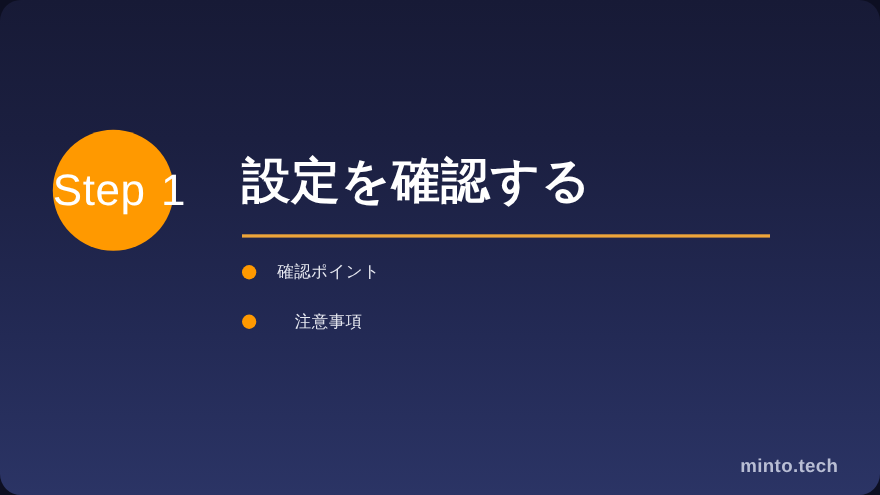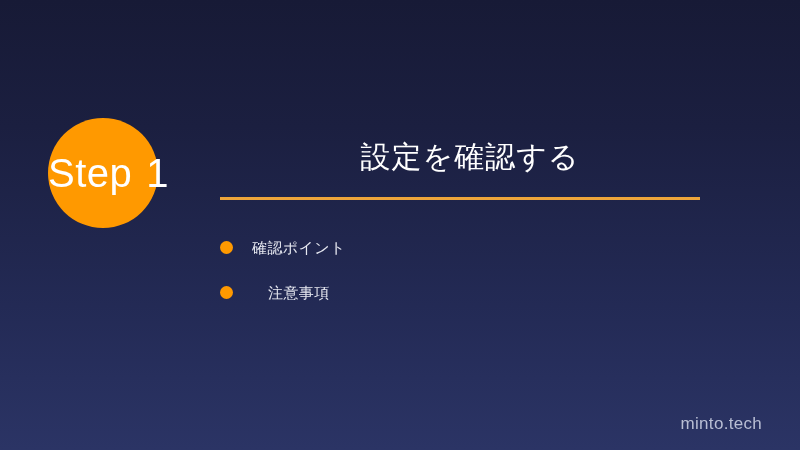--- a/index.html
+++ b/index.html
@@ -8,20 +8,21 @@
     padding: 0;
     background: #0d0f22;
   }
   .slide {
     position: relative;
     width: 800px;
     height: 450px;
     overflow: hidden;
     background: linear-gradient(180deg, #171a36 0%, #1b1f40 28%, #232a55 68%, #2b3465 100%);
     font-family: "Liberation Sans", "DejaVu Sans", sans-serif;
+    border-radius: 19px;
     -webkit-font-smoothing: antialiased;
   }
 
   
   .step-badge {
     position: absolute;
     left: 48px;
     top: 118px;
     width: 130px;
     height: 110px;
@@ -57,26 +58,25 @@
   
   .title-block {
     position: absolute;
     left: 220px;
     top: 140px;
     width: 500px;
   }
   .slide-title {
     margin: 0;
     color: #ffffff;
-    font-size: 30px;
-    font-weight: 400;
+    font-size: 44px;
+    font-weight: 700;
     line-height: 1.15;
     letter-spacing: 1px;
     white-space: nowrap;
-    text-align: center;
   }
   .title-rule {
     margin-top: 22px;
     width: 480px;
     height: 3px;
     background: #eda53a;
   }
 
   
   .bullet-list {
@@ -113,21 +113,21 @@
     text-align: center;
   }
 
   
   .watermark {
     position: absolute;
     right: 38px;
     bottom: 16px;
     color: #b9bed4;
     font-size: 17px;
-    font-weight: 400;
+    font-weight: 700;
     letter-spacing: 0.3px;
   }
 </style>
 </head>
 <body>
 
 <div class="slide">
 
   <div class="step-badge">
     <div class="step-circle"></div>

